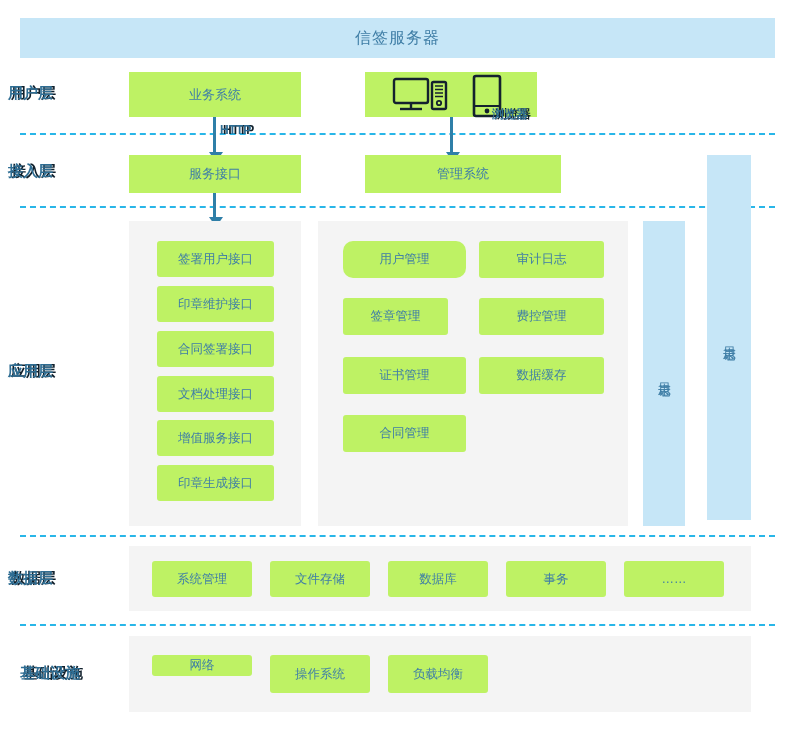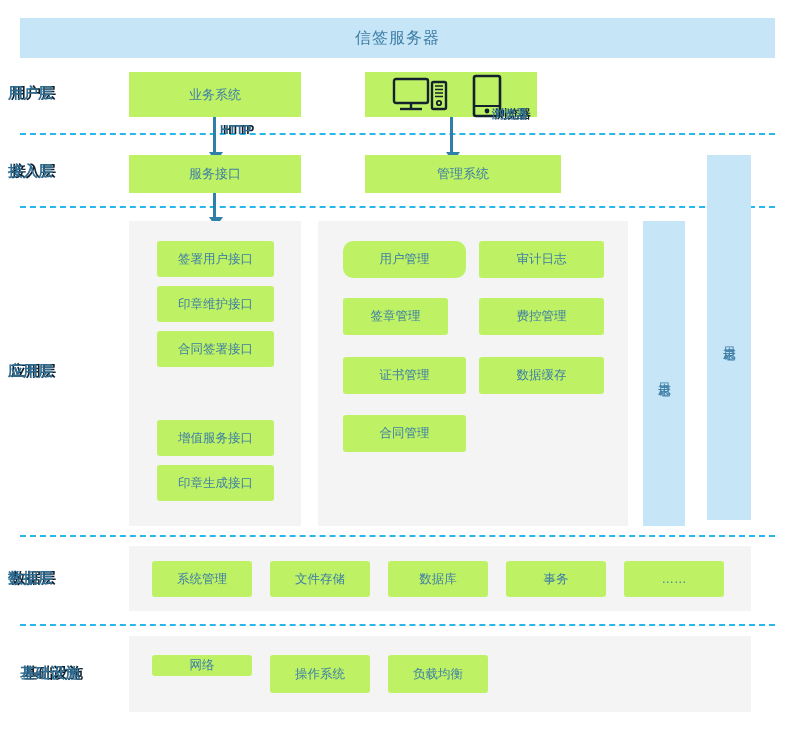--- a/index.html
+++ b/index.html
@@ -183,20 +183,21 @@
 
   <div class="arrow-line" style="left:213px; top:193px; height:28px;"></div>
   <div class="arrow-head" style="left:209px; top:217px;"></div>
 
   <div class="panel" style="left:129px; top:221px; width:172px; height:305px;"></div>
   <div class="panel" style="left:318px; top:221px; width:310px; height:305px;"></div>
 
   <div class="box rounded" style="left:157px; top:241px; width:117px; height:36px;">签署用户接口</div>
   <div class="box rounded" style="left:157px; top:286px; width:117px; height:36px;">印章维护接口</div>
   <div class="box rounded" style="left:157px; top:331px; width:117px; height:36px;">合同签署接口</div>
+  <div class="box rounded" style="left:157px; top:376px; width:117px; height:36px;">文档处理接口</div>
   <div class="box rounded" style="left:157px; top:420px; width:117px; height:36px;">增值服务接口</div>
   <div class="box rounded" style="left:157px; top:465px; width:117px; height:36px;">印章生成接口</div>
 
   <div class="box rounded" style="left:343px; top:241px; width:123px; height:37px;border-radius:10px;">用户管理</div>
   <div class="box rounded" style="left:479px; top:241px; width:125px; height:37px;">审计日志</div>
 
   <div class="box rounded" style="left:343px; top:298px; width:105px; height:37px;">签章管理</div>
   <div class="box rounded" style="left:479px; top:298px; width:125px; height:37px;">费控管理</div>
 
   <div class="box rounded" style="left:343px; top:357px; width:123px; height:37px;">证书管理</div>

